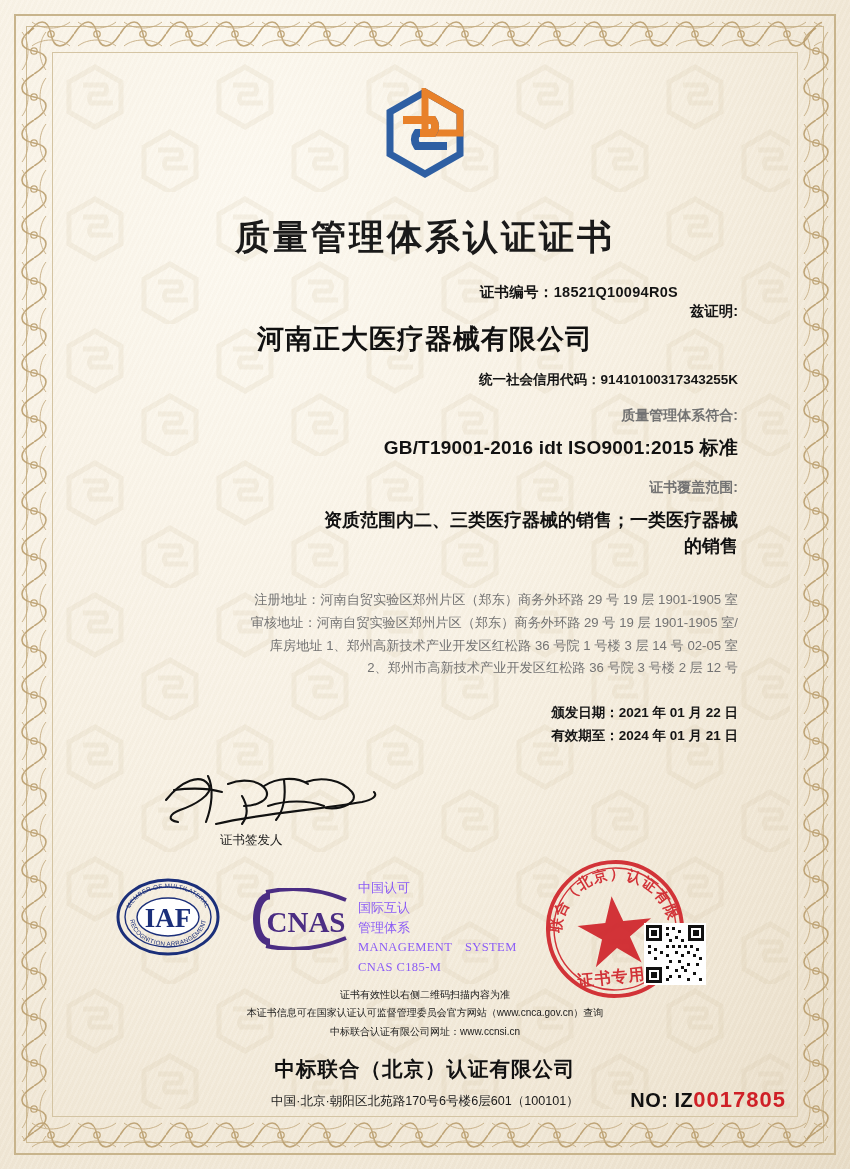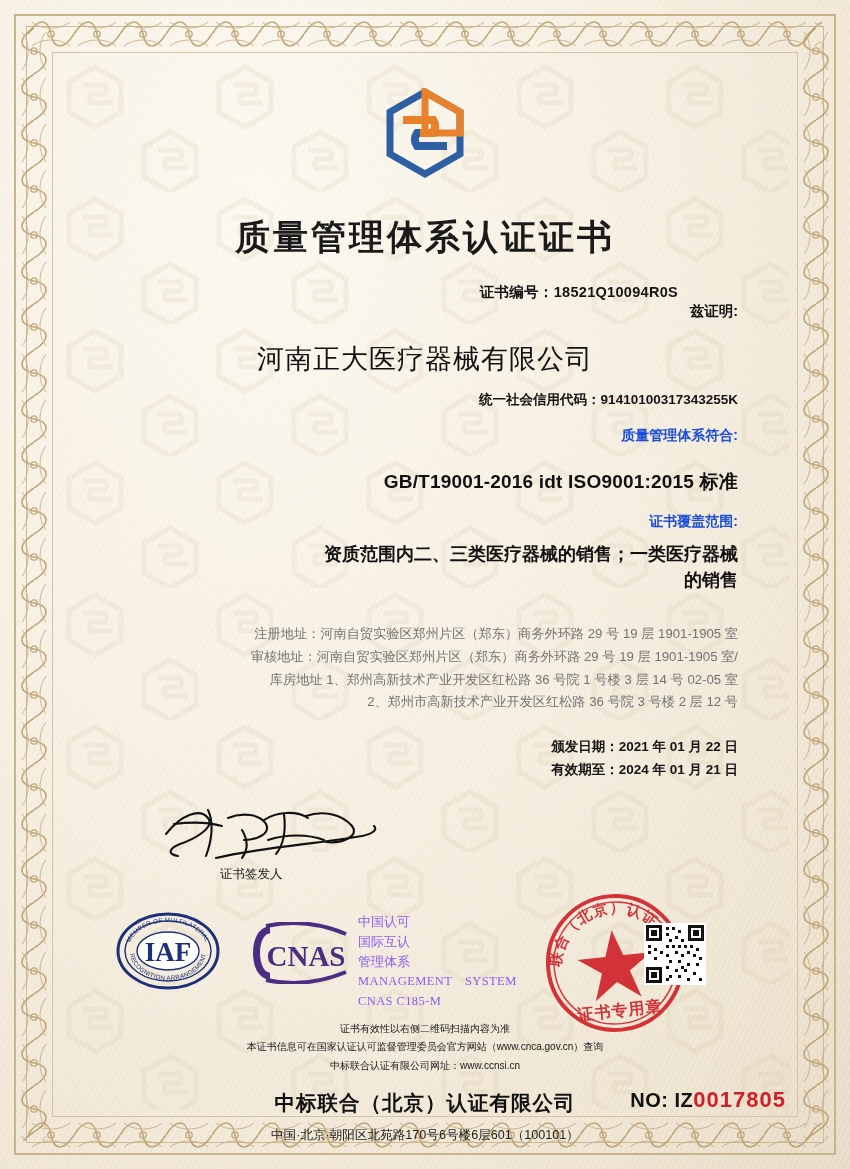--- a/index.html
+++ b/index.html
@@ -62,33 +62,33 @@
   }
   .cert-no{
     text-align:right;margin-top:22px;font-size:14.5px;font-weight:bold;color:#141414;
     padding-right:112px;letter-spacing:.3px;
   }
   .hereby{
     text-align:right;font-size:14.5px;font-weight:bold;color:#141414;
     padding-right:52px;
   }
   .company{
-    text-align:center;margin-top:20px;font-size:27px;font-weight:normal;color:#111;
+    text-align:center;font-size:27px;font-weight:bold;color:#111;
     letter-spacing:1px;
   }
   .usci{
     text-align:right;margin-top:14px;font-size:13.5px;font-weight:bold;color:#141414;
     padding-right:52px;
   }
   .label-right{
-    text-align:right;margin-top:18px;font-size:14px;font-weight:bold;color:#1d4ed8;
+    text-align:right;margin-top:18px;font-size:14px;font-weight:bold;color:#737373;
     padding-right:52px;
   }
   .standard{
-    text-align:right;margin-top:24px;font-size:19px;font-weight:bold;color:#111;
+    text-align:right;margin-top:10px;font-size:19px;font-weight:bold;color:#111;
     padding-right:52px;letter-spacing:.2px;
   }
   .scope{
     text-align:right;margin-top:10px;font-size:18px;font-weight:bold;color:#111;
     padding-right:52px;line-height:1.45;
   }
   .addresses{
     margin-top:30px;font-size:13.2px;color:#737373;line-height:1.72;
     text-align:right;padding-right:52px;
   }

